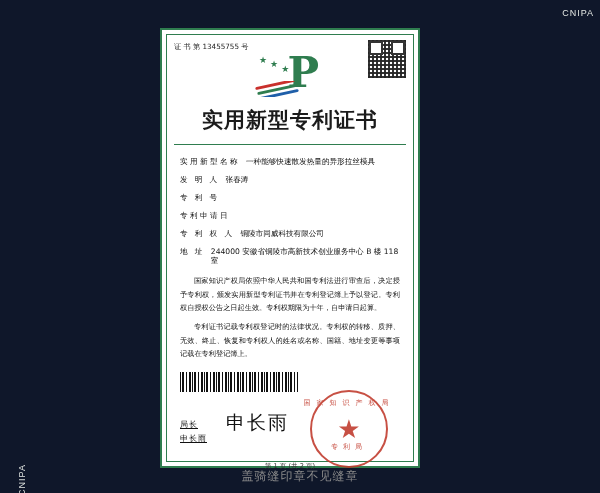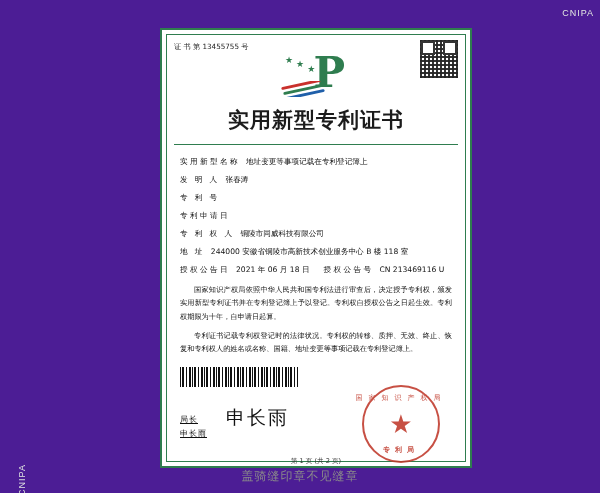--- a/index.html
+++ b/index.html
@@ -10,40 +10,40 @@
     width: 600px;
     height: 493px;
     background: #ffffff;
     font-family: "DejaVu Sans", sans-serif;
     overflow: hidden;
   }
   .page {
     position: relative;
     width: 600px;
     height: 493px;
-    background: #4c1d95;
+    background: #0f172a;
   }
   
   .wm {
     position: absolute;
     color: #e2e6e2;
     font-size: 9px;
     letter-spacing: 1px;
     font-family: "Liberation Sans", sans-serif;
     user-select: none;
   }
   .wm-tr { top: 8px; right: 6px; }
   .wm-bl { bottom: 8px; left: 6px; }
   .wm-rot { transform: rotate(-90deg); transform-origin: center; }
 
   .cert {
     position: absolute;
     left: 160px;
     top: 28px;
-    width: 312px;
+    width: 260px;
     height: 440px;
     background: #ffffff;
     border: 2px solid #2f7d4f;
     box-sizing: border-box;
   }
   .cert-inner {
     position: absolute;
     left: 4px; top: 4px; right: 4px; bottom: 4px;
     border: 1px solid #2f7d4f;
     box-sizing: border-box;
@@ -251,21 +251,21 @@
     line-height: 26px;
   }
   .seal .seal-txt {
     position: absolute;
     inset: 0;
     color: #c0392b;
     font-size: 7px;
   }
   .seal .st { position: absolute; white-space: nowrap; }
   .st1 { top: 6px; left: 50%; transform: translateX(-50%); letter-spacing: 6px; }
-  .st2 { bottom: 6px; left: 50%; transform: translateX(-50%); letter-spacing: 5px; font-weight: bold; }
+  .st2 { bottom: 14px; left: 50%; transform: translateX(-50%); letter-spacing: 5px; }
 
   .page-no {
     text-align: center;
     font-size: 6.6px;
     color: #333;
     margin-top: 2px;
   }
   .footer-note {
     position: absolute;
     left: 0;
@@ -309,21 +309,21 @@
         </div>
       </div>
 
       <div class="title">实用新型专利证书</div>
       <div class="title-rule"></div>
 
       <div class="fields">
 
         <div class="field">
           <div class="lbl">实用新型名称</div>
-          <div class="val">地址变更等事项记载在专利登记簿上</div>
+          <div class="val">一种能够快速散发热量的异形拉丝模具</div>
         </div>
 
         <div class="field">
           <div class="lbl">发 明 人</div>
           <div class="val">张春涛</div>
         </div>
 
         <div class="field">
           <div class="lbl">专 利 号</div>
         </div>
@@ -335,26 +335,20 @@
         <div class="field">
           <div class="lbl">专 利 权 人</div>
           <div class="val">铜陵市同威科技有限公司</div>
         </div>
 
         <div class="field">
           <div class="lbl">地 址</div>
           <div class="val">244000 安徽省铜陵市高新技术创业服务中心 B 楼 118 室</div>
         </div>
 
-        <div class="field two">
-          <div class="lbl">授权公告日</div>
-          <div class="val2">2021 年 06 月 18 日</div>
-          <div class="lbl2">授权公告号</div>
-          <div class="val2">CN 213469116 U</div>
-        </div>
 
       </div>
 
       <div class="para">国家知识产权局依照中华人民共和国专利法进行审查后，决定授予专利权，颁发实用新型专利证书并在专利登记簿上予以登记。专利权自授权公告之日起生效。专利权期限为十年，自申请日起算。</div>
       <div class="para">专利证书记载专利权登记时的法律状况。专利权的转移、质押、无效、终止、恢复和专利权人的姓名或名称、国籍、地址变更等事项记载在专利登记簿上。</div>
 
       <div class="barcode"></div>
 
       <div class="sign-row">
         <div class="sign-left">

